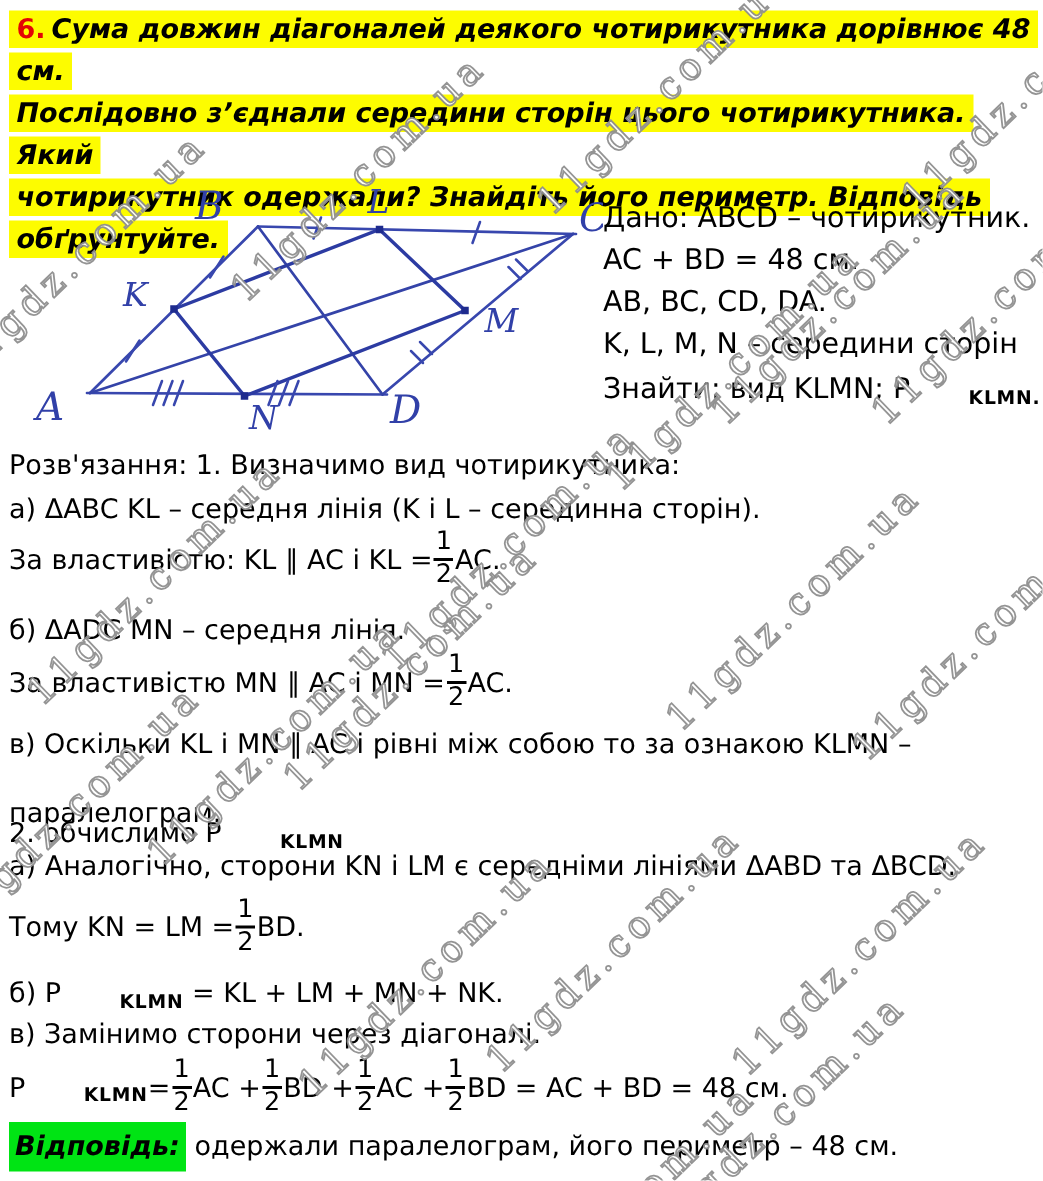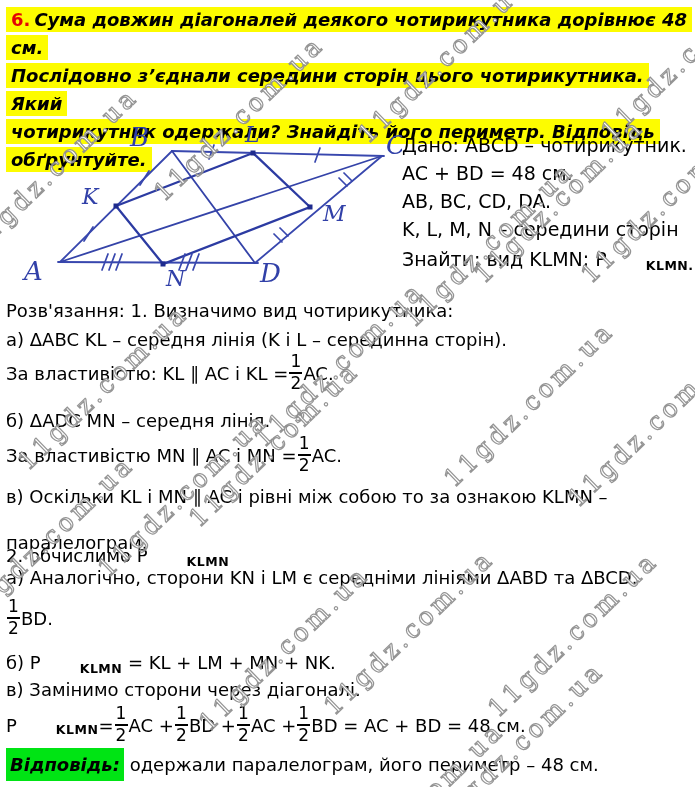--- a/index.html
+++ b/index.html
@@ -163,20 +163,21 @@
 </div>
 
 <div class="line" style="top:486px">в) Оскільки KL і MN ∥ AC і рівні між собою то за ознакою KLMN –</div>
 <div class="line" style="top:532px">паралелограм.</div>
 
 <div class="line" style="top:545px"><span>2. обчислимо P</span><span class="sub">KLMN</span></div>
 
 <div class="line" style="top:567px">а) Аналогічно, сторони KN і LM є середніми лініями ΔABD та ΔBCD.</div>
 
 <div class="line fline" style="top:593px">
+  <span>Тому KN = LM = </span>
     <span class="frac">
       <span>1</span>
       <span class="fbar"></span>
       <span>2</span>
     </span>
     <span>BD.</span>
 </div>
 
 <div class="line" style="top:652px"><span>б) P</span><span class="sub">KLMN</span><span> = KL + LM + MN + NK.</span></div>
 

